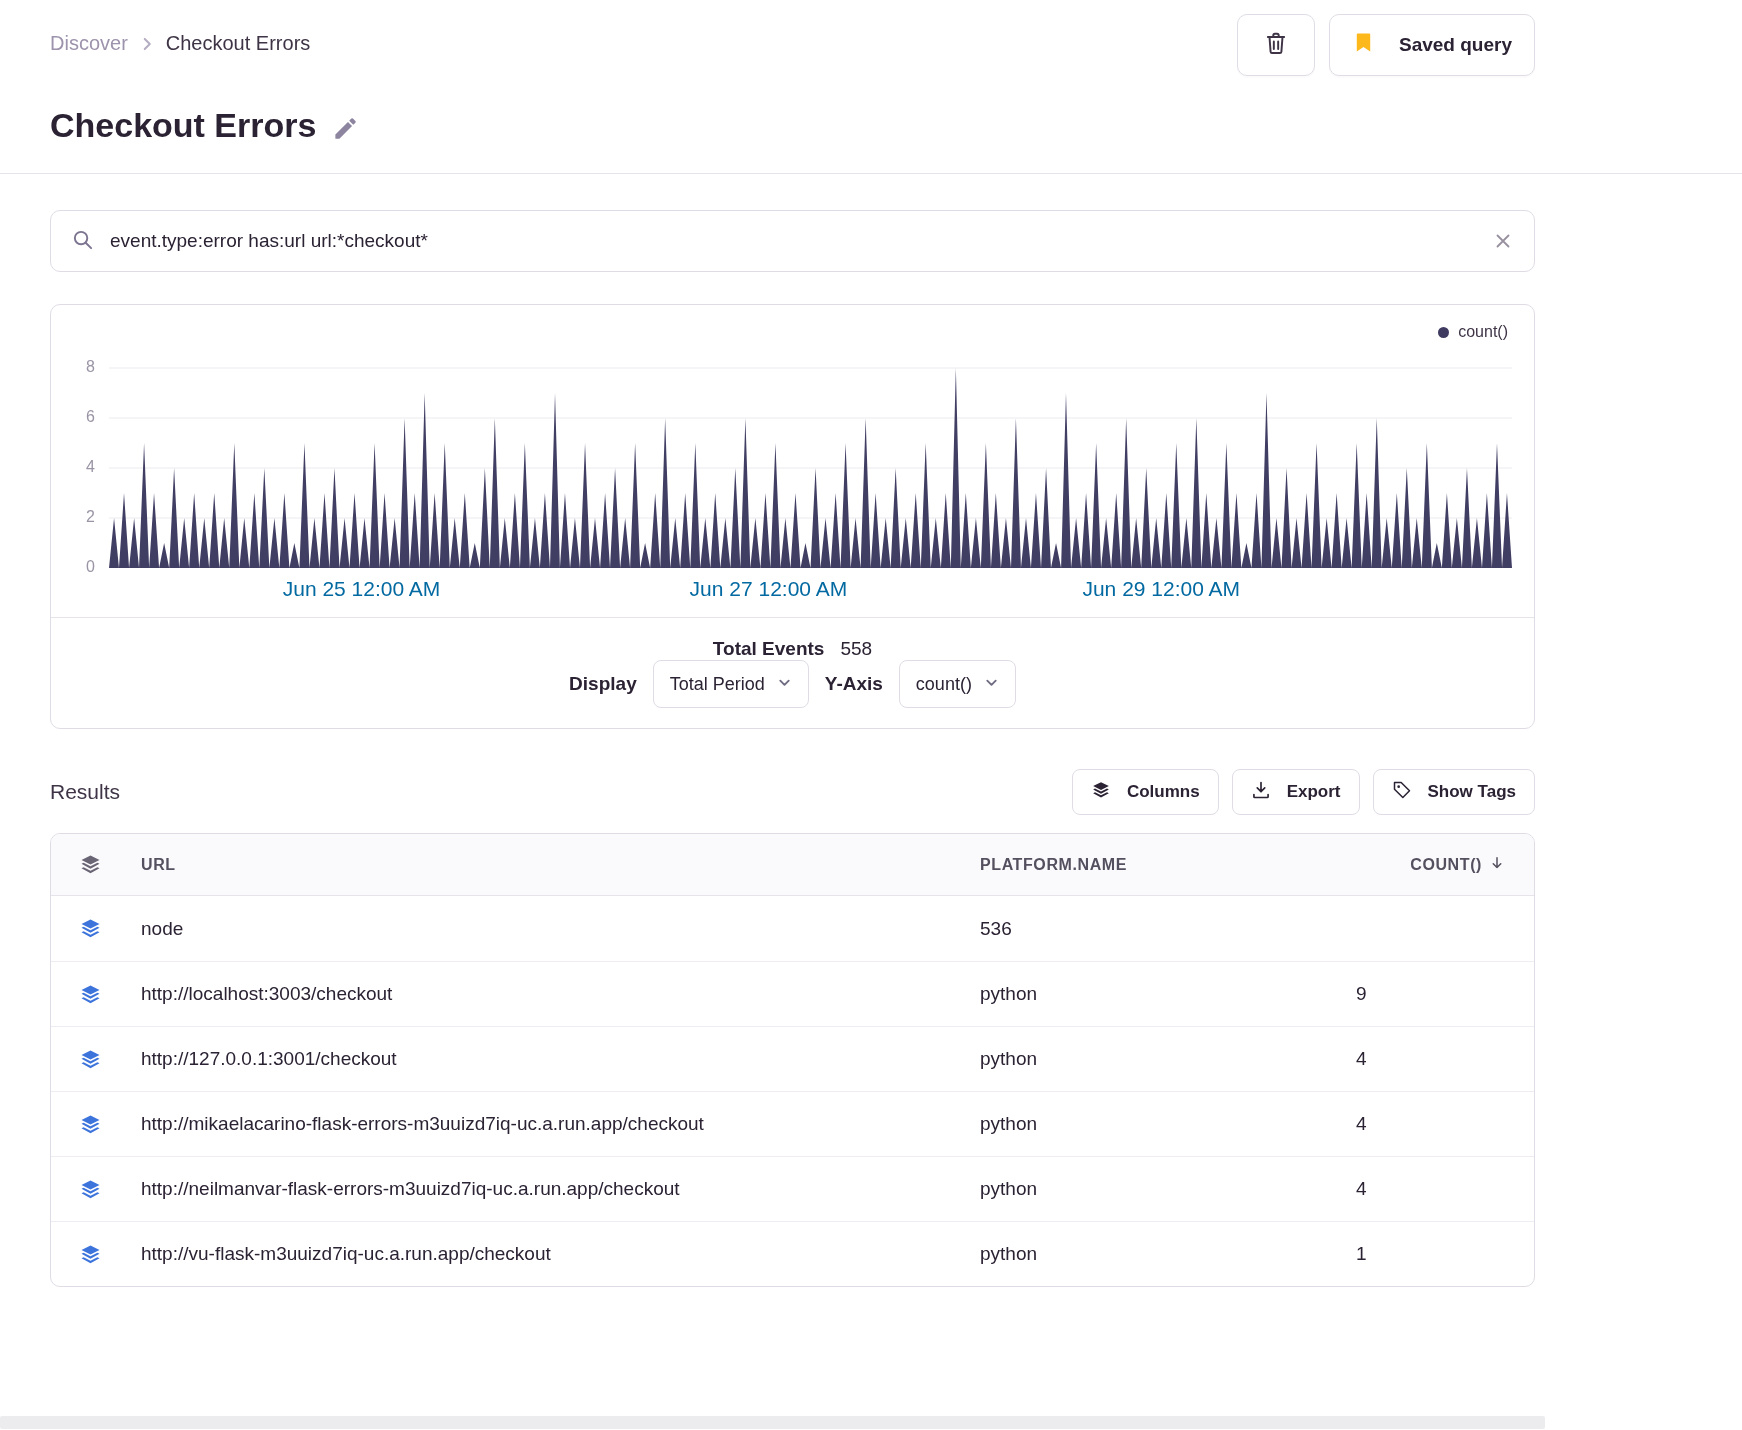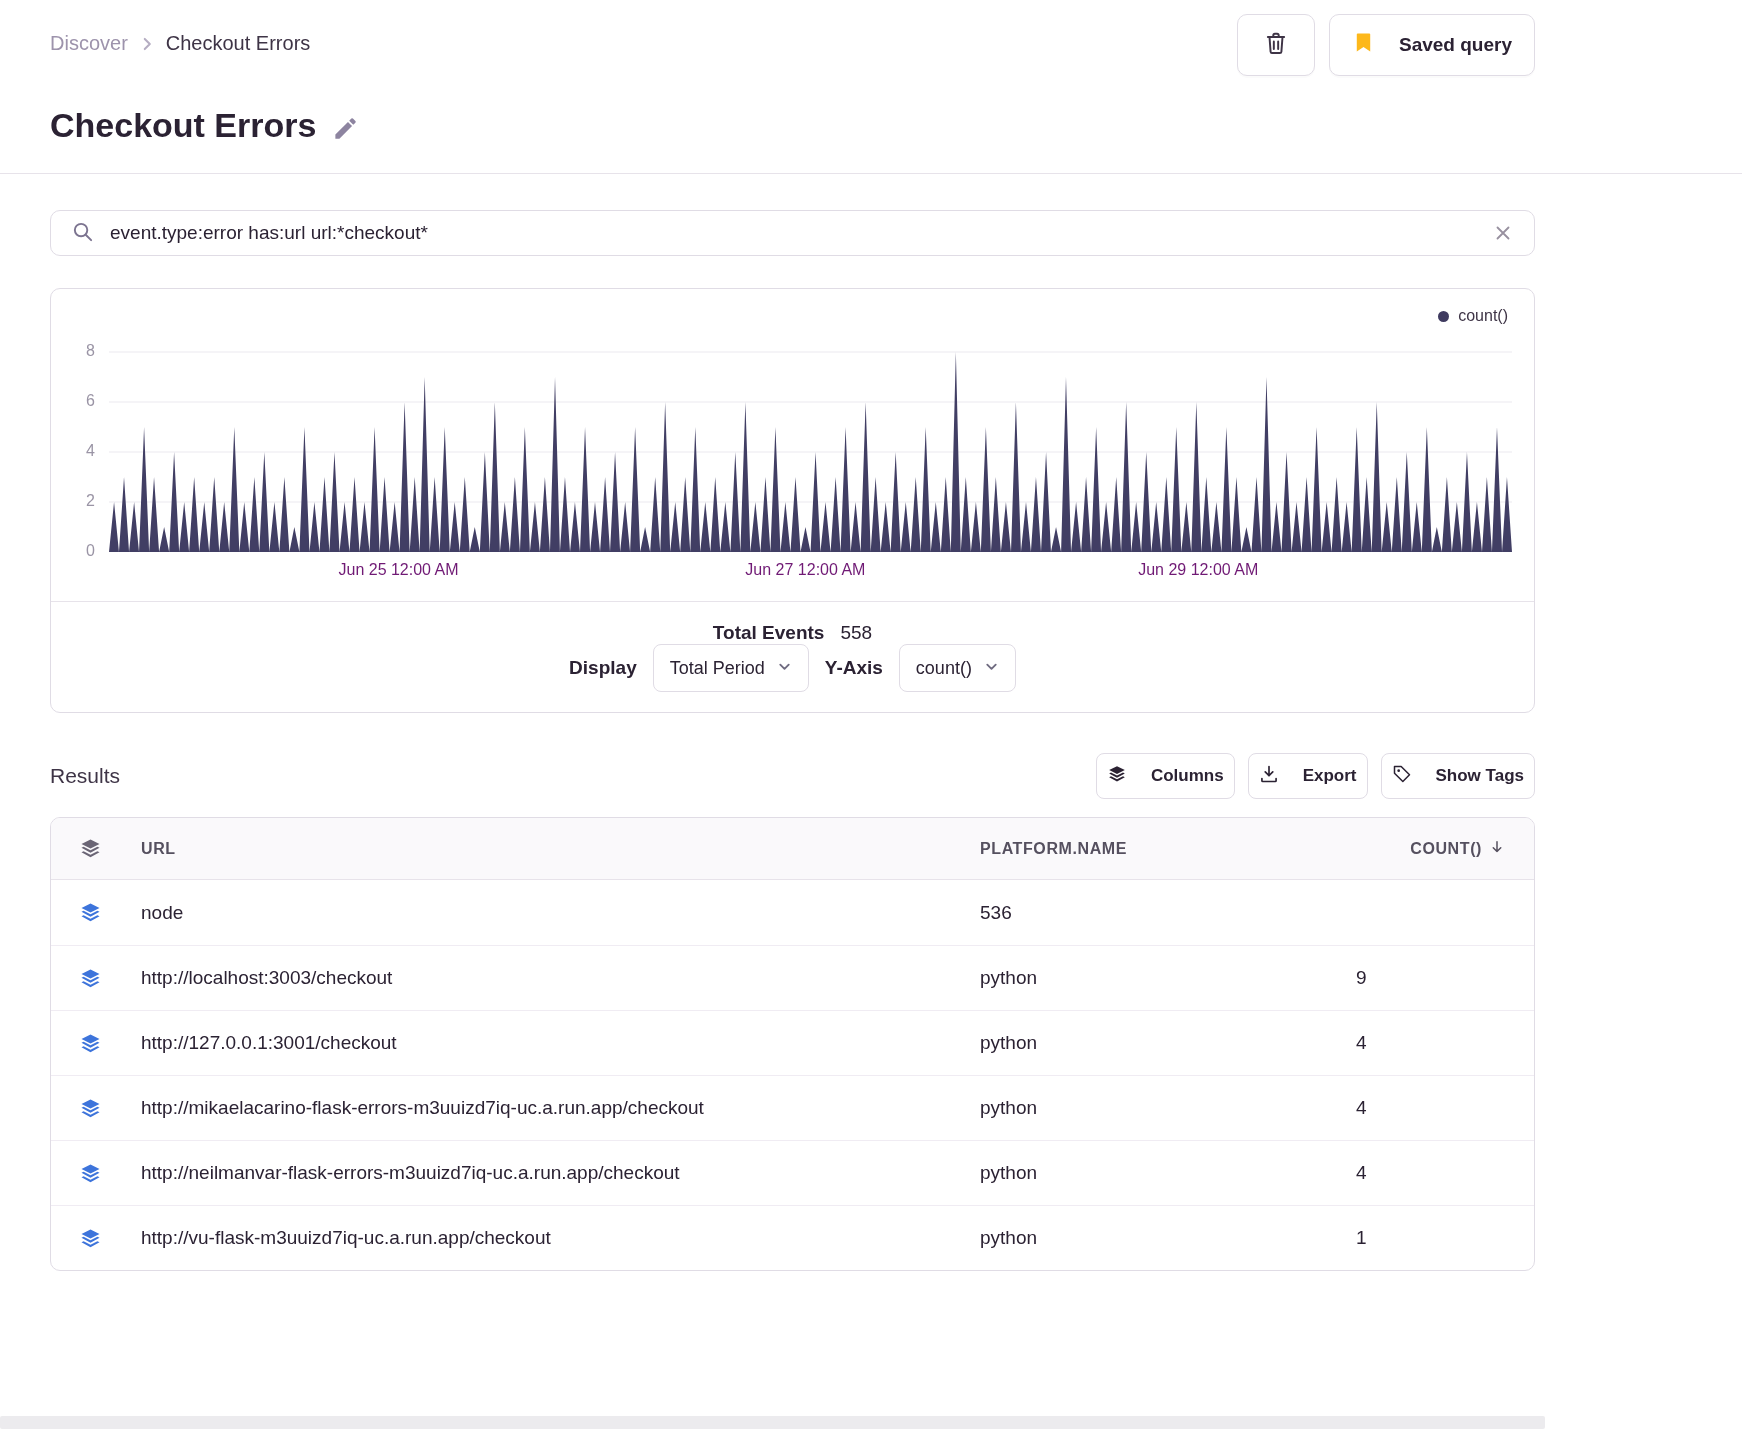--- a/index.html
+++ b/index.html
@@ -29,35 +29,35 @@
 
   
   .title-row { display:flex; align-items:center; gap:16px; margin-top:30px; }
   .title-row h1 { margin:0; font-size:34px; font-weight:bold; color:#2B2233; }
   .edit-icon { cursor:pointer; display:flex; margin-top:6px; }
 
   .page-divider { width:100%; height:1px; background:#E7E3EA; margin-top:28px; }
 
   
   .search-bar {
-    margin-top:36px; height:46px; border:1px solid #E0DCE5; border-radius:10px;
+    margin-top:36px; height:62px; border:1px solid #E0DCE5; border-radius:10px;
     display:flex; align-items:center; padding:0 20px; gap:14px; background:#fff;
   }
   .search-input {
     flex:1; border:none; outline:none; font-family:inherit;
     font-size:19px; color:#2B2233; background:transparent;
   }
   .clear-btn { display:flex; cursor:pointer; }
 
   
   .panel { border:1px solid #E0DCE5; border-radius:10px; margin-top:32px; background:#fff; }
   .chart-area { position:relative; height:312px; }
   .plot { position:absolute; left:58px; top:48px; width:calc(100% - 80px); height:215px; }
   .y-label { position:absolute; left:0; width:44px; text-align:right; font-size:16px; color:#9A94A5; }
-  .x-label { position:absolute; top:272px; transform:translateX(-50%); font-size:16px; color:#701a75; white-space:nowrap;margin-left:37px; }
+  .x-label { position:absolute; top:272px; transform:translateX(-50%); font-size:21px; color:#0369a1; white-space:nowrap; }
   .legend { position:absolute; top:18px; right:26px; display:flex; align-items:center; gap:9px; font-size:16px; color:#3E3446; cursor:pointer; }
   .legend-dot { width:11px; height:11px; border-radius:50%; background:#3F3B60; }
 
   .chart-footer {
     border-top:1px solid #E7E3EA; display:flex; justify-content:space-between;
     align-items:center; padding:20px 30px;flex-direction:column;
   }
   .total { font-size:19px; }
   .total .lbl { font-weight:bold; margin-right:16px; }
   .footer-controls { display:flex; align-items:center; gap:16px; font-size:19px; }
@@ -66,22 +66,22 @@
     display:inline-flex; align-items:center; gap:12px; background:#fff; cursor:pointer;
     border:1px solid #E0DCE5; border-radius:8px; height:48px; padding:0 16px;
     font-family:inherit; font-size:18px; color:#2B2233;justify-content:flex-end;
   }
 
   
   .results-row { margin-top:40px; display:flex; justify-content:space-between; align-items:center; }
   .results-title { font-size:21px; font-weight:normal; color:#3E3446; }
   .btn-group { display:flex; gap:13px; }
   .small-btn {
-    display:inline-flex; align-items:center; gap:24px; background:#fff; cursor:pointer;
-    border:1px solid #E0DCE5; border-radius:8px; height:46px; padding:0 10px;
+    display:inline-flex; align-items:center; gap:16px; background:#fff; cursor:pointer;
+    border:1px solid #E0DCE5; border-radius:8px; height:46px; padding:0 18px;
     font-family:inherit; font-size:17px; font-weight:bold; color:#2B2233;
   }
 
   
   .table { margin-top:18px; border:1px solid #E0DCE5; border-radius:10px; overflow:hidden; background:#fff; }
   .thead, .trow {
     display:grid; grid-template-columns:46px minmax(0,1fr) 360px 150px;
     column-gap:16px; align-items:center; padding:0 28px;
   }
   .thead {

